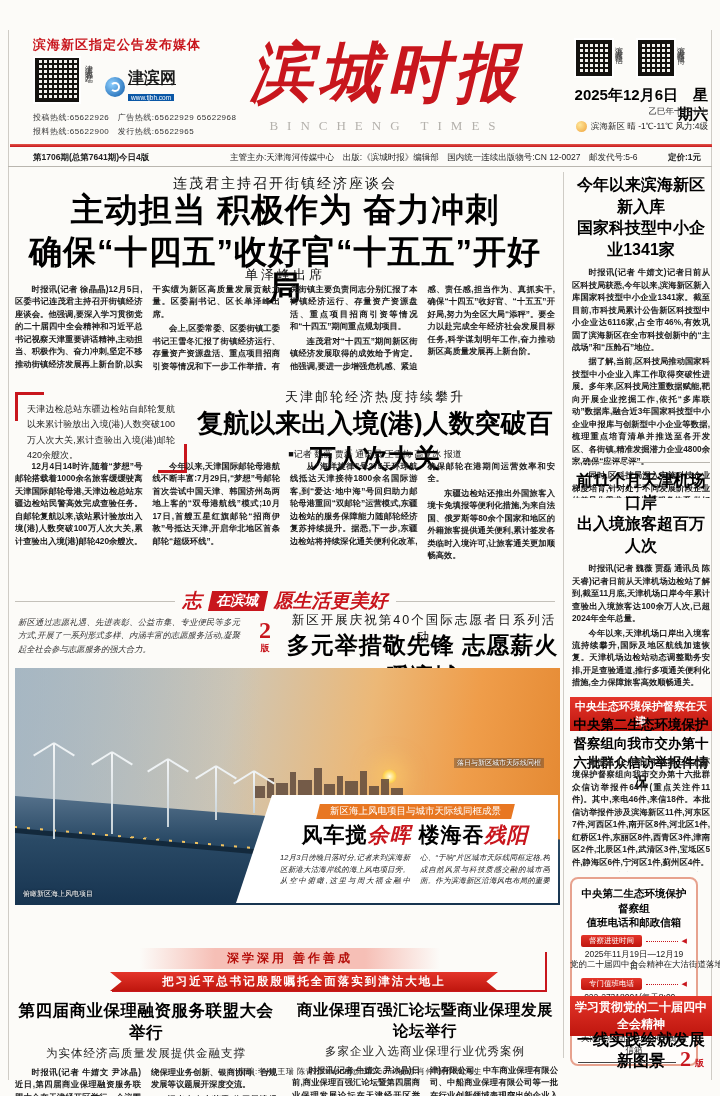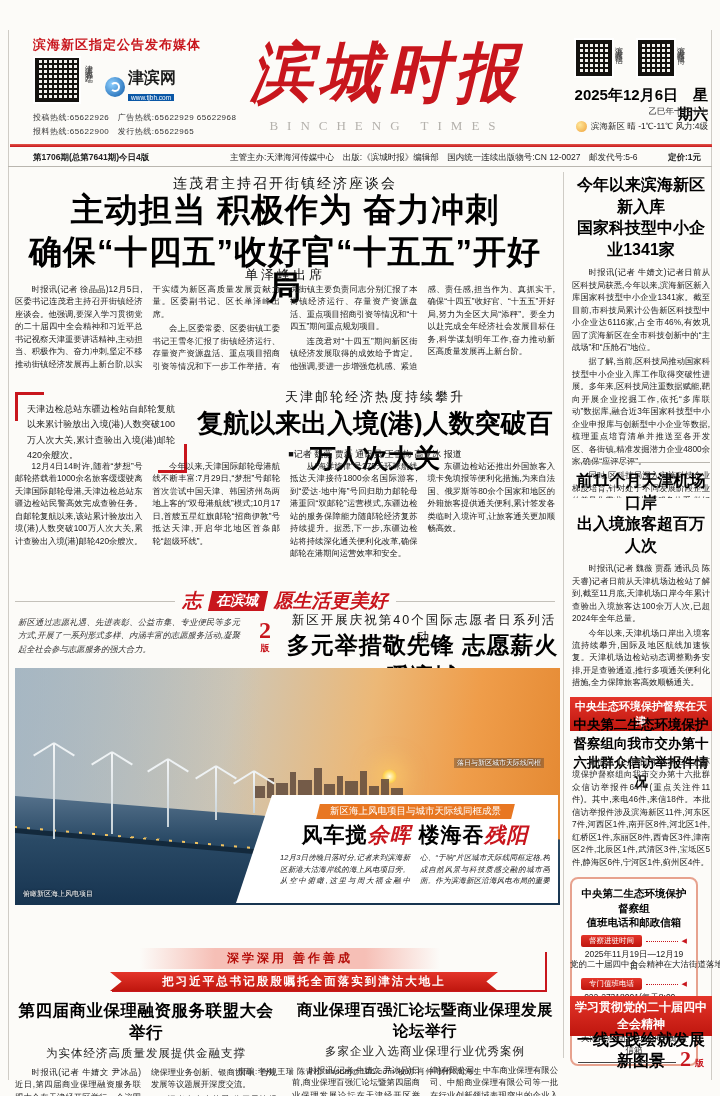--- a/index.html
+++ b/index.html
@@ -23,21 +23,21 @@
       display:inline-block;position:relative;}
   .logo-circle::after{content:"";position:absolute;inset:5px;border-radius:50%;border:2px solid #fff;border-left-color:transparent;}
   .redline{position:absolute;left:10px;right:8px;height:3px;background:linear-gradient(180deg,#e2574a,#c8161d);}
   .meta-row{font-size:8.5px;color:#222;}
   
   .kicker{font-size:14px;color:#111;text-align:center;letter-spacing:2px;}
   .h-main{font-family:"Liberation Sans",sans-serif;font-weight:bold;color:#000;text-align:center;
           font-size:33px;line-height:1.08;letter-spacing:1px;}
   .h-sub{font-size:13px;text-align:center;color:#111;letter-spacing:3px;}
   .bodytxt{font-size:8.3px;line-height:1.5;text-align:justify;color:#222;}
-  .bodytxt p{margin:0 0 2px 0;text-indent:2em;}
+  .bodytxt p{margin:0 0 2px 0;text-indent:2em;font-weight:bold;}
   .cols4{column-count:4;column-gap:10px;}
   .cols2{column-count:2;column-gap:10px;}
   
   .sumbox{position:relative;padding:10px 12px;font-size:9px;line-height:1.7;color:#222;text-align:justify;}
   .sumbox::before{content:"";position:absolute;left:0;top:0;width:26px;height:26px;
       border-left:3px solid #c8161d;border-top:3px solid #c8161d;}
   .sumbox::after{content:"";position:absolute;right:0;bottom:0;width:26px;height:26px;
       border-right:3px solid #c8161d;border-bottom:3px solid #c8161d;}
   .h-cruise{font-weight:bold;font-size:26px;color:#000;text-align:center;letter-spacing:0;}
   .byline{font-size:9px;text-align:center;color:#111;}
@@ -110,21 +110,21 @@
 
   <div class="vrule" style="left:8px;top:30px;height:1050px;"></div>
   <div class="vrule" style="left:711px;top:30px;height:1050px;"></div>
 
   <div class="abs tagline" style="left:33px;top:36px;">滨海新区指定公告发布媒体</div>
   <div class="abs qr" style="left:35px;top:58px;width:40px;height:40px;"></div>
   <div class="abs vtext" style="left:84px;top:58px;height:46px;">津滨海客户端</div>
   <div class="abs" style="left:105px;top:70px;display:flex;align-items:center;gap:3px;">
     <span class="logo-circle"></span>
     <span style="display:inline-block;">
-      <span style="font-weight:bold;font-size:16px;color:#1a1a1a;display:block;line-height:1;">津滨网</span>
+      <span style="font-weight:bold;font-size:16px;color:#1a1a1a;display:block;line-height:1;text-decoration:underline;">津滨网</span>
       <span style="font-size:6.5px;color:#fff;background:#0a57a6;padding:0 3px;display:inline-block;">www.tjbh.com</span>
     </span>
   </div>
   <div class="abs hotline" style="left:33px;top:112px;">投稿热线:65622926　广告热线:65622929 65622968</div>
   <div class="abs hotline" style="left:33px;top:126px;">报料热线:65622900　发行热线:65622965</div>
 
   <div class="abs masthead-title" style="left:212px;top:42px;width:350px;text-align:center;">滨城时报</div>
   <div class="abs masthead-en" style="left:212px;top:118px;width:350px;text-align:center;">BINCHENG TIMES</div>
 
   <div class="abs qr" style="left:576px;top:40px;width:32px;height:32px;"></div>

